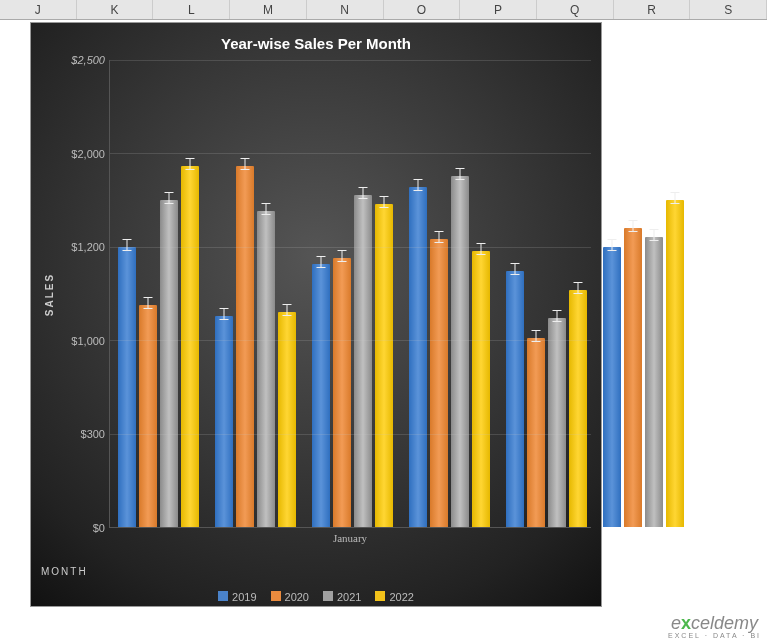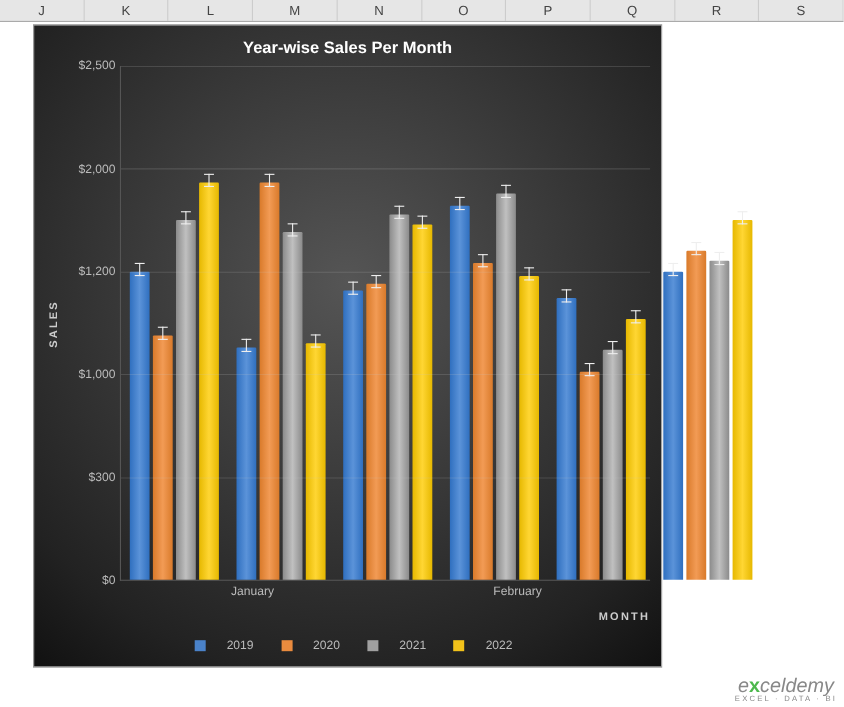--- a/index.html
+++ b/index.html
@@ -122,49 +122,48 @@
     width: 9px;
     height: 1px;
     background: #eee;
   }
   .err::before { top: 0; }
   .err::after { bottom: 0; }
   .x-ticks {
     display: flex;
     margin-left: 68px;
     height: 20px;
+    font-family: Liberation Serif, serif;
   }
   .x-tick {
     flex: 1;
     text-align: center;
     color: #bbb;
     font-size: 11px;
     padding-top: 4px;
   }
   .x-label {
-    text-align: right;
+    text-align: left;
     color: #ccc;
     font-size: 10px;
     letter-spacing: 2px;
-    font-weight: bold;
-    margin-top: 8px;
+    font-weight: normal;
+    margin-top: 18px;
   }
   .legend {
     display: flex;
     justify-content: center;
     gap: 14px;
     margin-top: 14px;
   }
   .leg-item {
     display: flex;
-    align-items: center;
-    gap: 19px;
+    gap: 4px;
     color: #bbb;
     font-size: 11px;
-    margin-left: 11px;
   }
   .swatch {
     width: 10px;
     height: 10px;
   }
   .swatch.s0 { background: #4a82c9; }
   .swatch.s1 { background: #ea8b3e; }
   .swatch.s2 { background: #a0a0a0; }
   .swatch.s3 { background: #f2c21a; }
   .watermark {
@@ -209,21 +208,21 @@
   <div class="plot-row">
     <div class="y-label">
         <span>SALES</span>
       </div>
     <div class="y-ticks" id="y-ticks">
         <div class="y-tick" style="top: 100%;">$0</div>
         <div class="y-tick" style="top: 80%;">$300</div>
         <div class="y-tick" style="top: 60%;">$1,000</div>
         <div class="y-tick" style="top: 40%;">$1,200</div>
         <div class="y-tick" style="top: 20%;">$2,000</div>
-        <div class="y-tick" style="top: 0%;">$2,500</div>
+        <div class="y-tick" style="top: 0%; font-style: italic;">$2,500</div>
       </div>
     <div class="plot" id="plot">
       <div class="bars" id="bars">
           <div class="group">
             <div class="bar s0" style="height: 60%;">
               <div class="err"></div>
             </div>
             <div class="bar s1" style="height: 47.6%;">
               <div class="err"></div>
             </div>
@@ -308,21 +307,20 @@
     <div class="grid" style="top: 80%;"></div>
         <div class="grid" style="top: 60%;"></div>
         <div class="grid" style="top: 40%;"></div>
         <div class="grid" style="top: 20%;"></div>
         <div class="grid" style="top: 0%;"></div>
       </div>
   </div>
 
   <div class="x-ticks" id="x-ticks">
       <div class="x-tick">January</div>
-      <div class="x-tick">February</div>
     </div>
   <div class="x-label">MONTH</div>
 
   <div class="legend" id="legend">
       <div class="leg-item">
         <div class="swatch s0"></div>
         <span>2019</span>
       </div>
       <div class="leg-item">
         <div class="swatch s1"></div>

